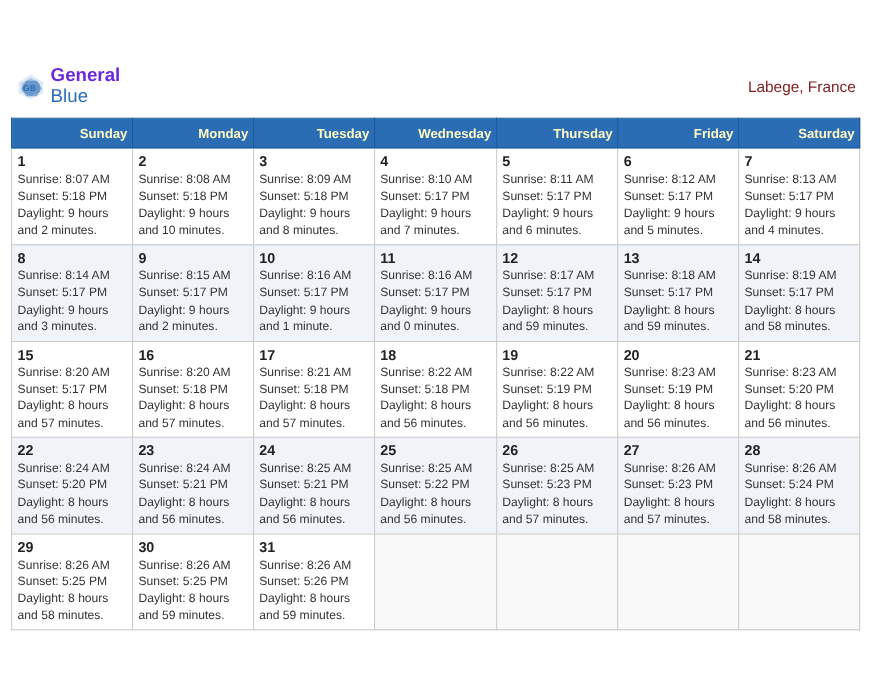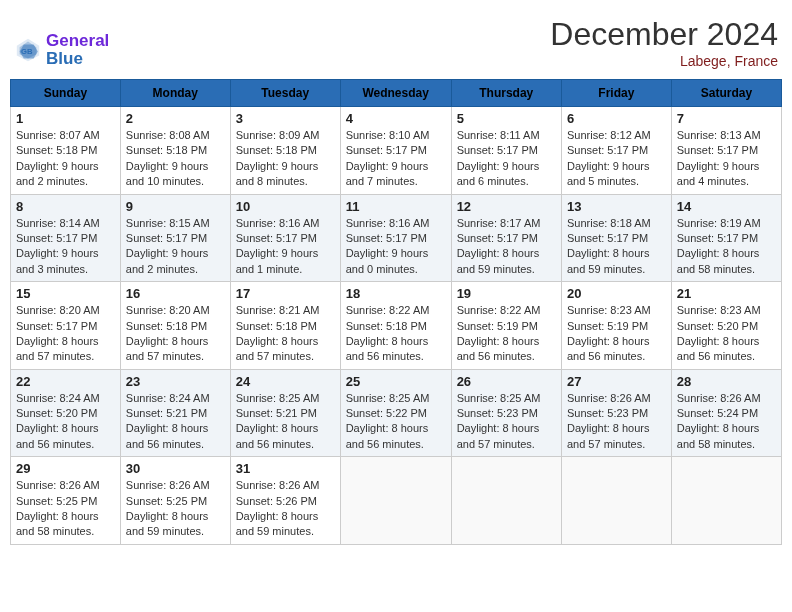--- a/index.html
+++ b/index.html
@@ -6,23 +6,24 @@
     body {
       font-family: Arial, sans-serif;
       background: #fff;
       width: 792px;
       min-height: 612px;
       padding: 10px;
     }
     .header {
       display: flex;
       justify-content: space-between;
-      align-items: flex-end;
+      align-items: center;
       margin-bottom: 4px;
       padding: 6px 4px;
+      margin-top: 44px;
     }
     .logo {
       display: flex;
       align-items: center;
       gap: 4px;
     }
     .logo-icon {
       width: 28px;
       height: 28px;
     }
@@ -38,23 +39,23 @@
       font-size: 14px;
       color: #7f1d1d;
     }
     .calendar {
       width: 100%;
       border-collapse: collapse;
       font-size: 11px;
     }
     .calendar th {
       background-color: #2a6db5;
-      color: #000000;
+      color: #fef9c3;
       padding: 6px 4px;
-      text-align: center;
+      text-align: right;
       font-size: 12px;
       font-weight: bold;
       border: 1px solid #1a5a9a;
     }
     .calendar td {
       border: 1px solid #ccc;
       padding: 4px 5px;
       vertical-align: top;
       width: 113px;
       min-height: 70px;
@@ -87,25 +88,24 @@
     <svg class="logo-icon" viewBox="0 0 40 40" xmlns="http://www.w3.org/2000/svg">
       <polygon points="20,4 36,14 36,28 20,36 4,28 4,14" fill="#2a6db5" opacity="0.15"></polygon>
       <polygon points="20,8 32,16 32,26 20,32 8,26 8,16" fill="#2a6db5" opacity="0.3"></polygon>
       <polygon points="14,12 28,12 34,22 28,32 14,32 8,22" fill="#2a6db5" opacity="0.5"></polygon>
       <text x="10" y="25" font-size="11" font-weight="bold" fill="#2a6db5">GB</text>
     </svg>
     <div>
       <div style="font-size:17px;font-weight:bold;color:#333;line-height:1.1;">
         <span style="color:#6d28d9;">General</span>
       </div>
-      <div style="font-size:17px;font-weight:bold;color:#2a6db5;line-height:1.1;">Blue</div>
+      <div style="font-size:17px;font-weight:normal;color:#2a6db5;line-height:1.1;">Blue</div>
     </div>
   </div>
   <div class="title-area">
-    <div class="month-title">December 2024</div>
     <div class="location">Labege, France</div>
   </div>
 </div>
 
 <table class="calendar">
   <thead>
     <tr>
     <th>Sunday</th>
         <th>Monday</th>
         <th>Tuesday</th>

